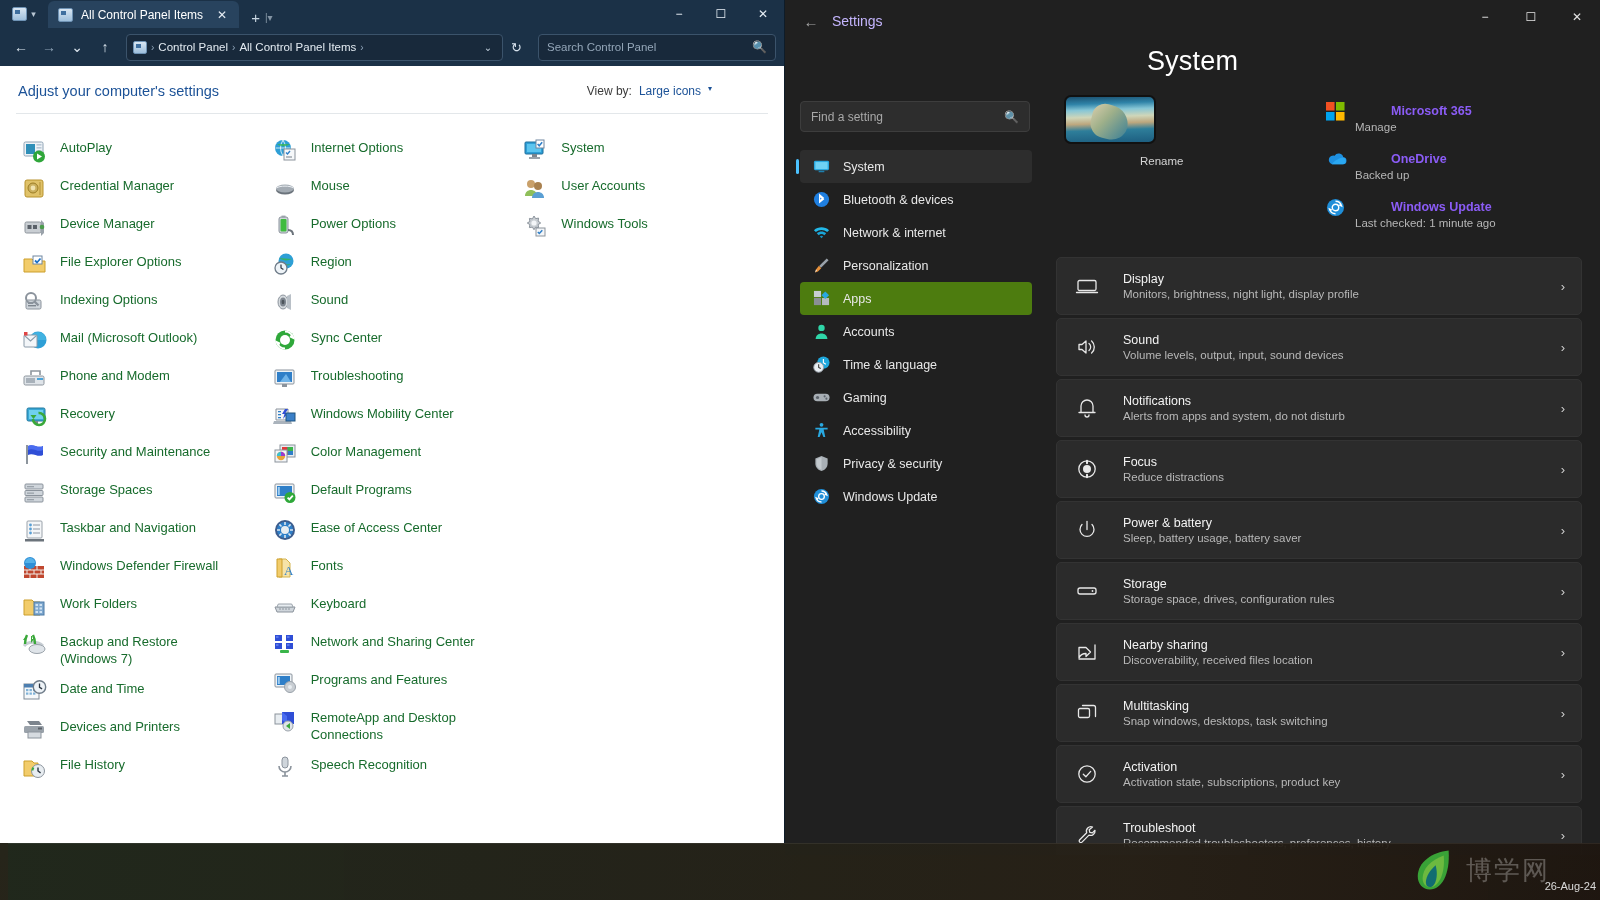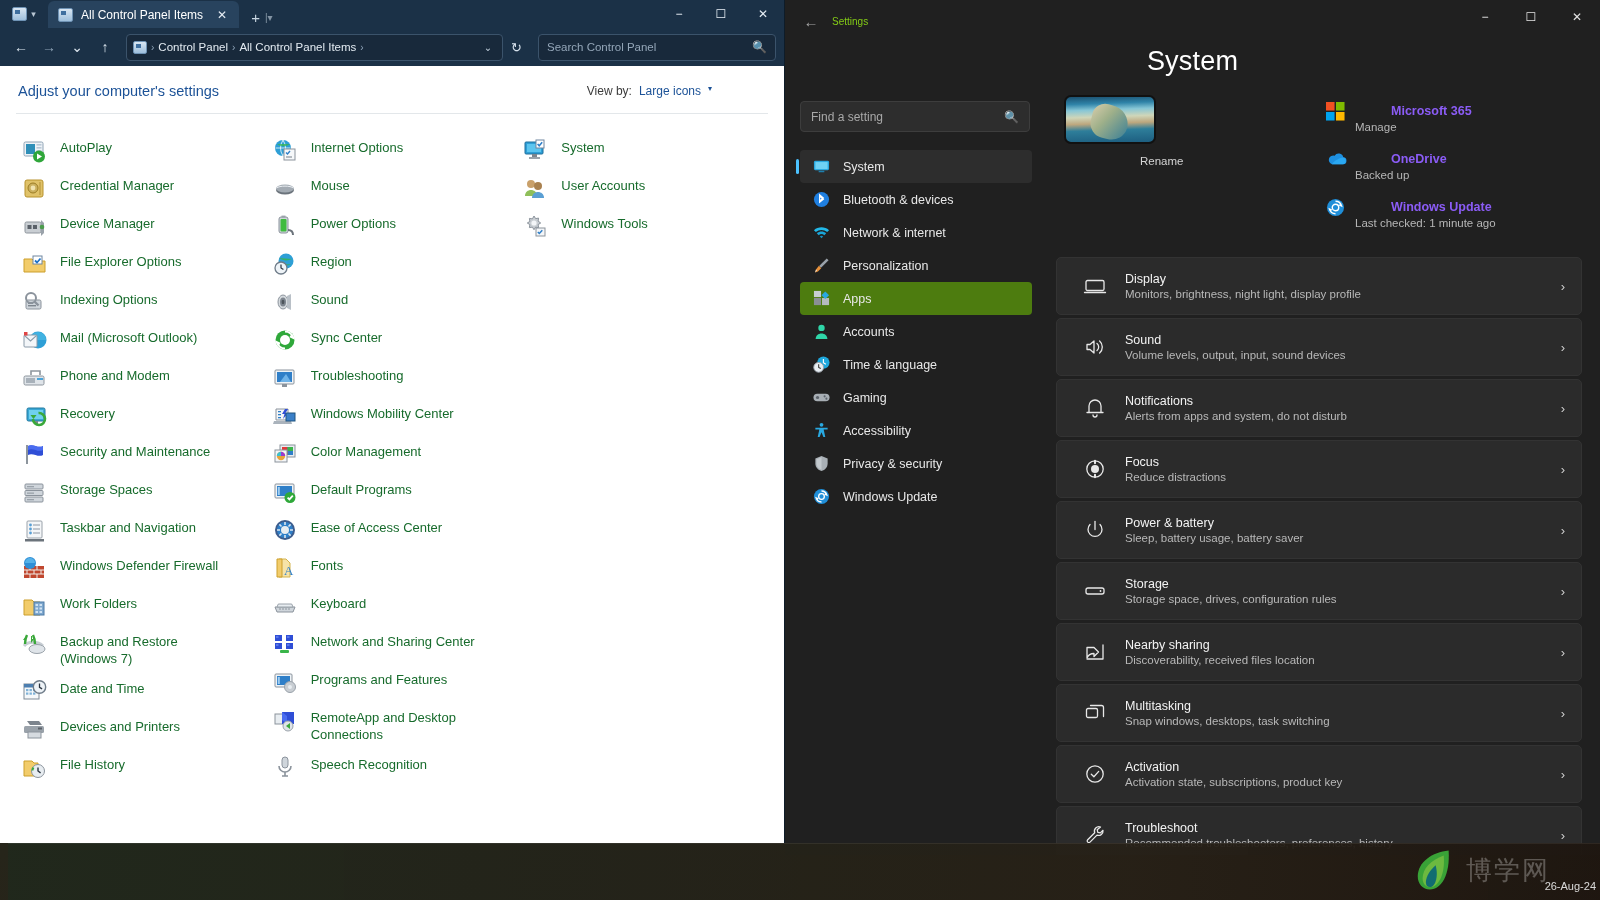--- a/index.html
+++ b/index.html
@@ -121,21 +121,21 @@
   .st-win {
     position: absolute; left: 785px; top: 0; width: 815px; height: 855px;
     background: #202020; overflow: hidden;
   }
   .st-titlebar { height: 42px; display: flex; align-items: center; position: relative; }
   .st-back {
     width: 34px; height: 30px; margin-left: 9px; display: flex;
     align-items: center; justify-content: center; color: #a8a8a8; font-size: 15px;
     border-radius: 4px;
   }
-  .st-title { color: #84cc16; font-size: 10px; margin-left: 4px; }
+  .st-title { color: #c4b5fd; font-size: 14px; margin-left: 4px; }
   .st-winbtns { position: absolute; right: 0; top: 0; display: flex; height: 34px; }
   .st-winbtn {
     width: 46px; height: 34px; display: flex; align-items: center;
     justify-content: center; color: #e3e3e3; font-size: 12px;
   }
 
   .st-pagetitle { text-align: center; color: #fff; font-size: 27px; margin-top: 4px; letter-spacing: .2px; }
 
   .st-content { display: flex; height: 790px; }
   .st-side { width: 265px; padding: 0 0 0 15px; flex: none; }
@@ -182,22 +182,22 @@
   .st-status { display: flex; flex-wrap: wrap; padding-top: 6px; flex: 1; }
   .st-statitem { display: flex; gap: 10px; align-items: flex-start; width: 138px; margin-bottom: 16px; }
   .st-statitem.wide { width: 148px; }
   .st-statname { color: #8b5cf6; font-size: 12.5px; font-weight: bold; white-space: nowrap; padding-left: 36px; }
   .st-statsub { color: #b6b6b6; font-size: 11.5px; margin-top: 2px; white-space: nowrap; }
   .sico { width: 19px; height: 19px; flex: none; margin-top: 1px; }
 
   .st-cards { margin-top: 8px; }
   .st-card {
     height: 58px; background: #2b2b2b; border: 1px solid #333; border-radius: 5px;
-    display: flex; align-items: center; padding: 0 16px 0 26px; margin-bottom: 3px;
-    gap: 18px;
+    display: flex; align-items: center; padding: 0 16px 0 18px; margin-bottom: 3px;
+    gap: 24px;
   }
   .st-card-ico { width: 24px; height: 24px; flex: none; color: #e8e8e8; }
   .st-card-text { flex: 1; }
   .st-card-title { color: #f3f3f3; font-size: 12.5px; }
   .st-card-sub { color: #b8b8b8; font-size: 11.5px; margin-top: 2px; }
   .st-card-chev { color: #cfcfcf; font-size: 13px; }
 
   
   .taskbar {
     position: absolute; left: 8px; bottom: 0; width: 1600px; height: 57px;

